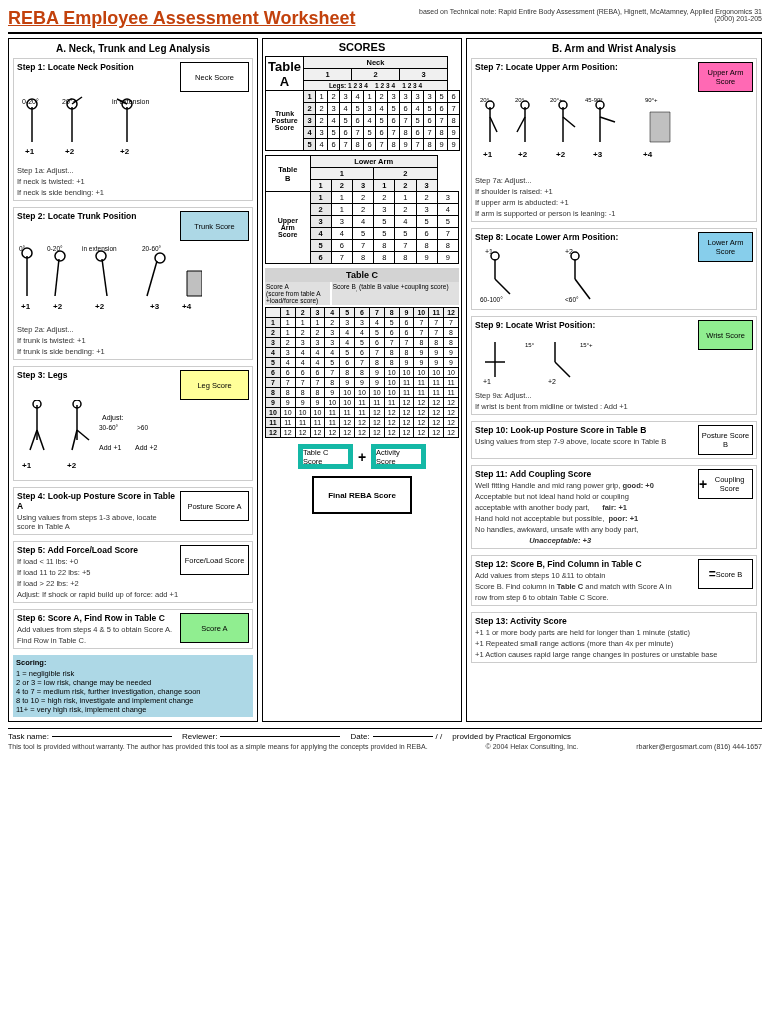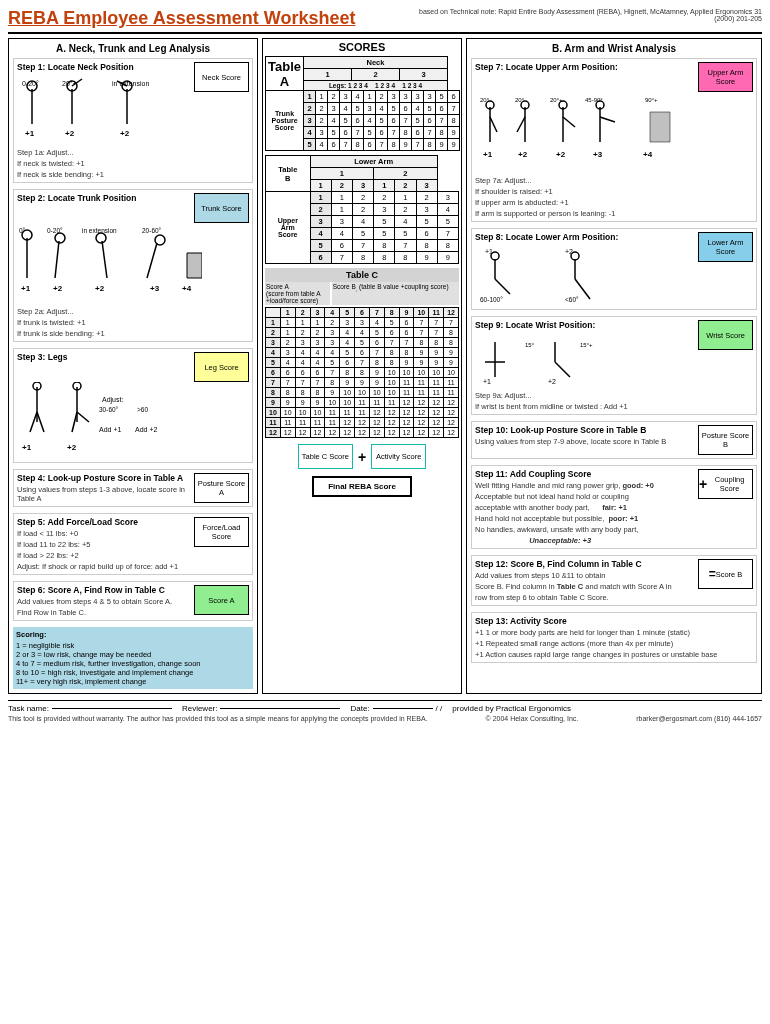--- a/index.html
+++ b/index.html
@@ -61,29 +61,28 @@
       font-size: 8.5px;
       margin-bottom: 2px;
     }
     .step-note {
       font-size: 7.5px;
       color: #333;
       margin-top: 2px;
     }
     .score-box {
       float: right;
-      width: 55px;
+      width: 69px;
       height: 30px;
       border: 1px solid #000;
       margin-left: 4px;
       display: flex;
       align-items: center;
       justify-content: center;
       font-size: 7.5px;
-      text-align: center;
     }
     .score-box.neck { background: #fff; }
     .score-box.trunk { background: #add8e6; }
     .score-box.leg { background: #ffff99; }
     .score-box.posture-a { background: #fff; }
     .score-box.force-load { background: #fff; }
     .score-box.score-a { background: #90ee90; }
     
     .middle-panel {
       width: 200px;
@@ -120,38 +119,38 @@
     }
     .header-cell { background: #f0f0f0; font-weight: bold; }
     .final-scores {
       display: flex;
       align-items: center;
       justify-content: center;
       gap: 5px;
       margin-top: 4px;
     }
     .final-box {
-      border: 1px solid #14b8a6;
+      border: 5px solid #14b8a6;
       width: 55px;
       height: 25px;
       display: flex;
       align-items: center;
       justify-content: center;
       font-size: 7.5px;
     }
     .final-score-area {
       margin-top: 4px;
       display: flex;
       flex-direction: column;
       align-items: center;
     }
     .final-reba-box {
       border: 2px solid #000;
       width: 100px;
-      height: 21px;
+      height: 38px;
       display: flex;
       align-items: center;
       justify-content: center;
       font-size: 8px;
       font-weight: bold;
       margin-top: 3px;
     }
     
     .right-panel {
       flex: 1;

